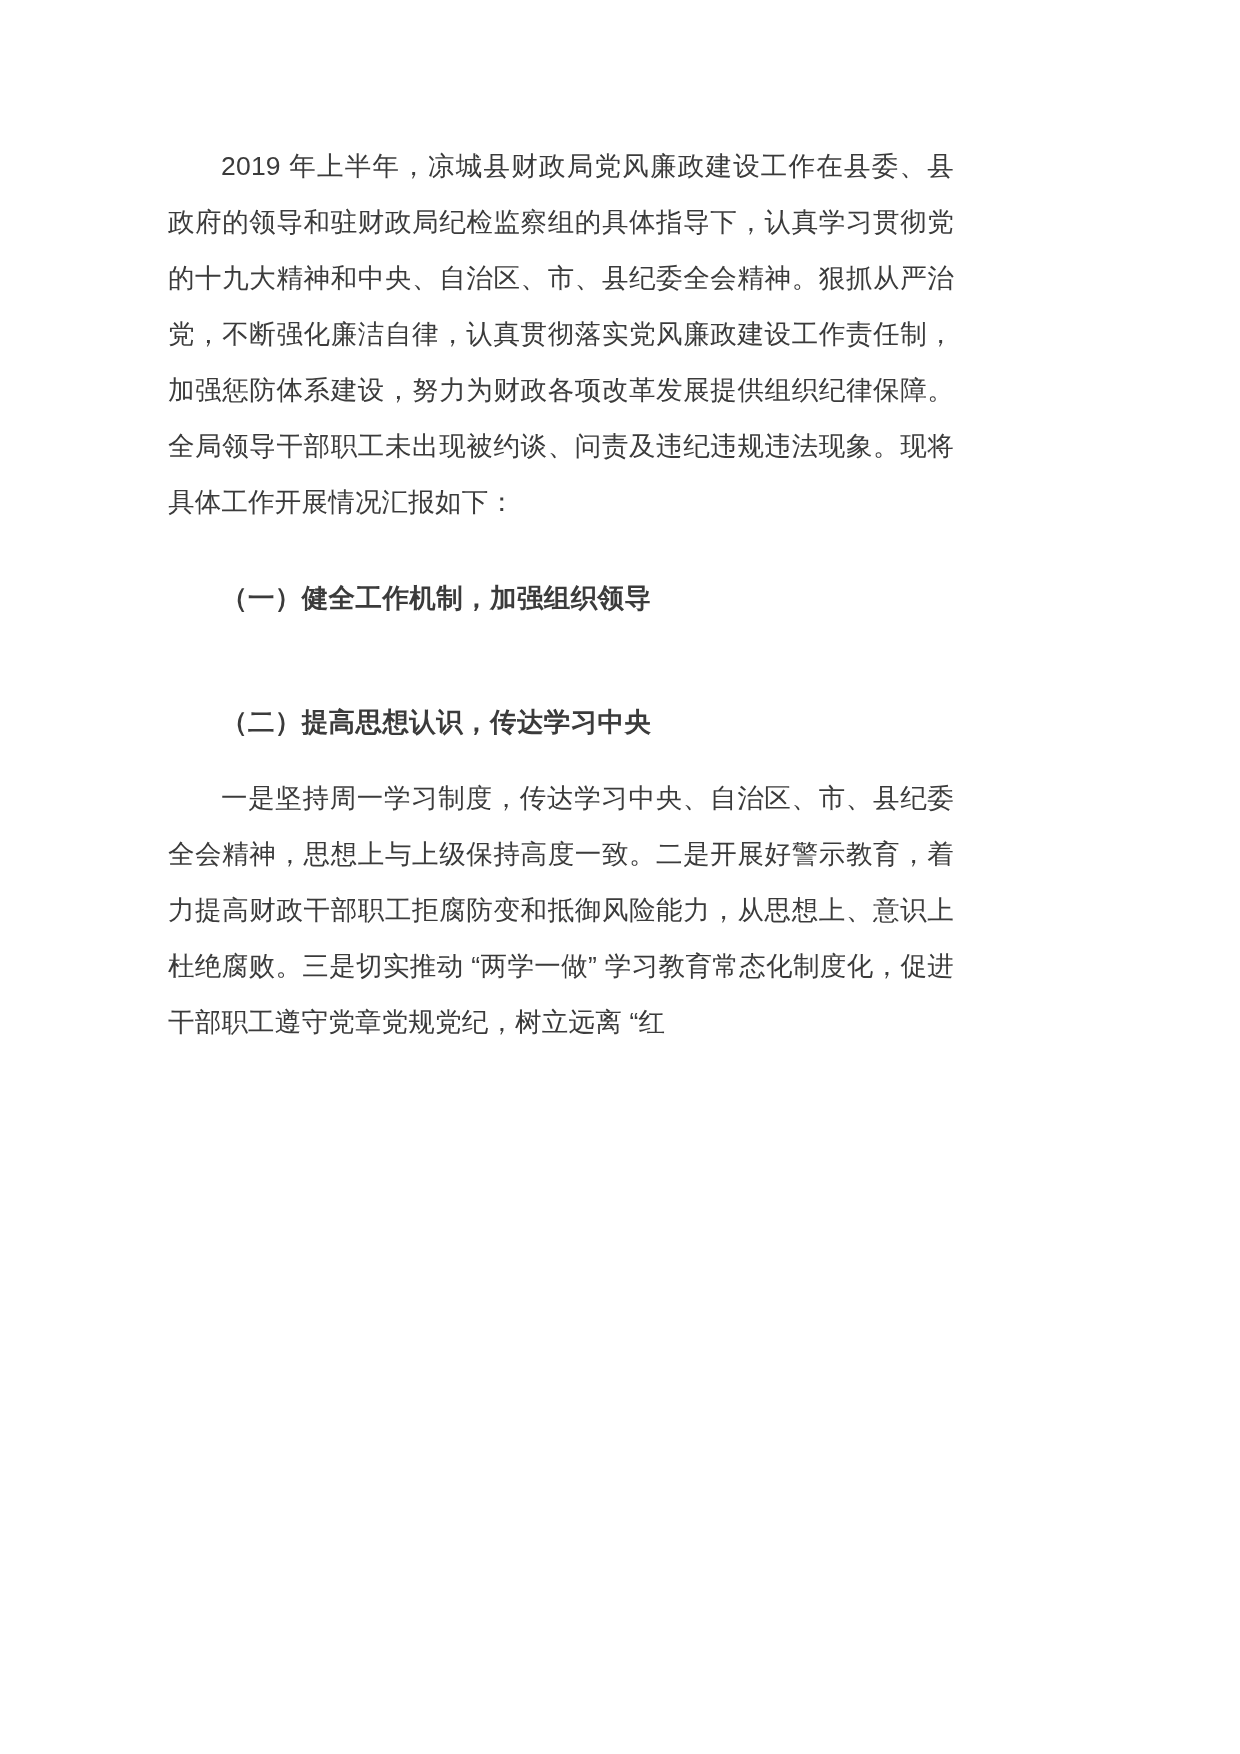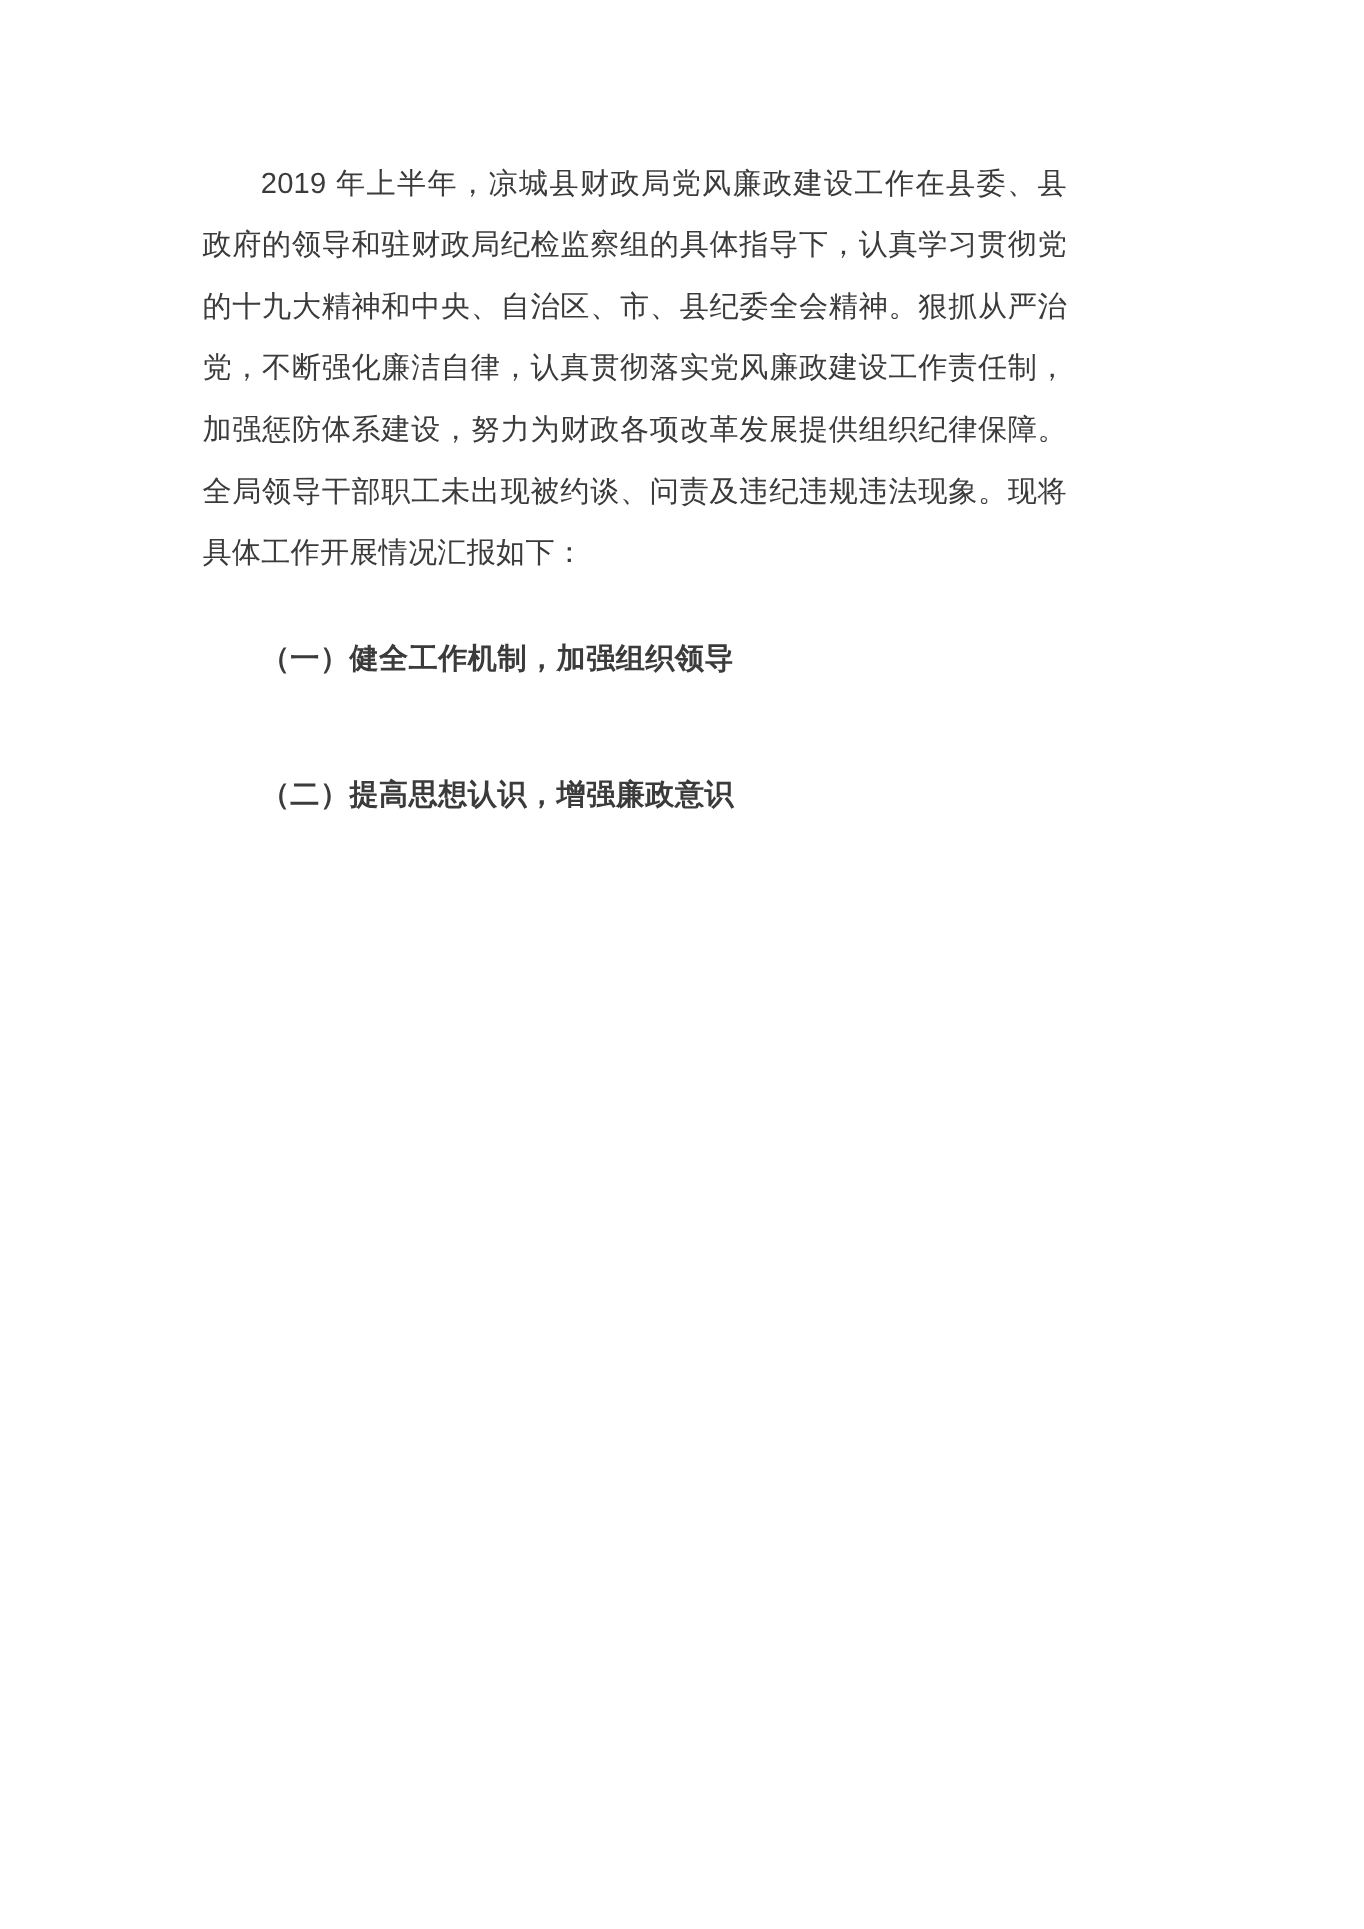--- a/index.html
+++ b/index.html
@@ -11,21 +11,21 @@
   .page {
     position: relative;
     width: 1240px;
     height: 1754px;
     background: #ffffff;
     overflow: hidden;
     box-sizing: border-box;
   }
   .doc-body {
     position: absolute;
-    left: 184px;
+    left: 168px;
     top: 138px;
     width: 786px;
   }
   .para {
     font-family: "Liberation Sans", "DejaVu Sans", sans-serif;
     font-size: 26.5px;
     line-height: 56px;
     color: #3b3b3b;
     text-align: justify;
     text-justify: inter-ideograph;
@@ -69,17 +69,18 @@
     <p class="para">2019 年上半年，凉城县财政局党风廉政建设工作在县委、县政府的领导和驻财政局纪检监察组的具体指导下，认真学习贯彻党的十九大精神和中央、自治区、市、县纪委全会精神。狠抓从严治党，不断强化廉洁自律，认真贯彻落实党风廉政建设工作责任制，加强惩防体系建设，努力为财政各项改革发展提供组织纪律保障。全局领导干部职工未出现被约谈、问责及违纪违规违法现象。现将具体工作开展情况汇报如下：</p>
 
     <div class="spacer-sm"></div>
 
 
     <h3 class="heading-2">（一）健全工作机制，加强组织领导</h3>
 
 
     <div class="spacer-md"></div>
 
-    <h3 class="heading-2">（二）提高思想认识，增强廉政意识</h3>
+    <h3 class="heading-2">（二）提高思想认识，传达学习中央</h3>
 
+    <p class="para clipped">一是坚持周一学习制度，传达学习中央、自治区、市、县纪委全会精神，思想上与上级保持高度一致。二是开展好警示教育，着力提高财政干部职工拒腐防变和抵御风险能力，从思想上、意识上杜绝腐败。三是切实推动 “两学一做” 学习教育常态化制度化，促进干部职工遵守党章党规党纪，树立远离 “红</p>
 
   </div>
 </div>
 
 </body></html>

